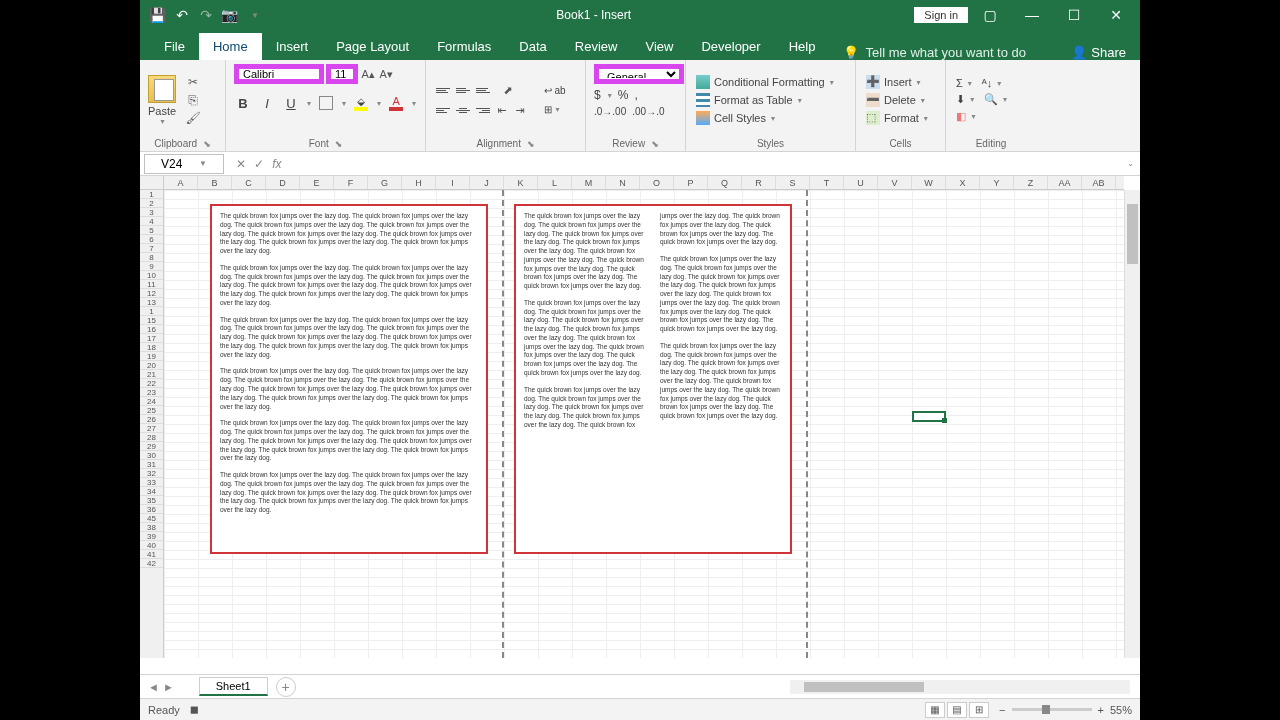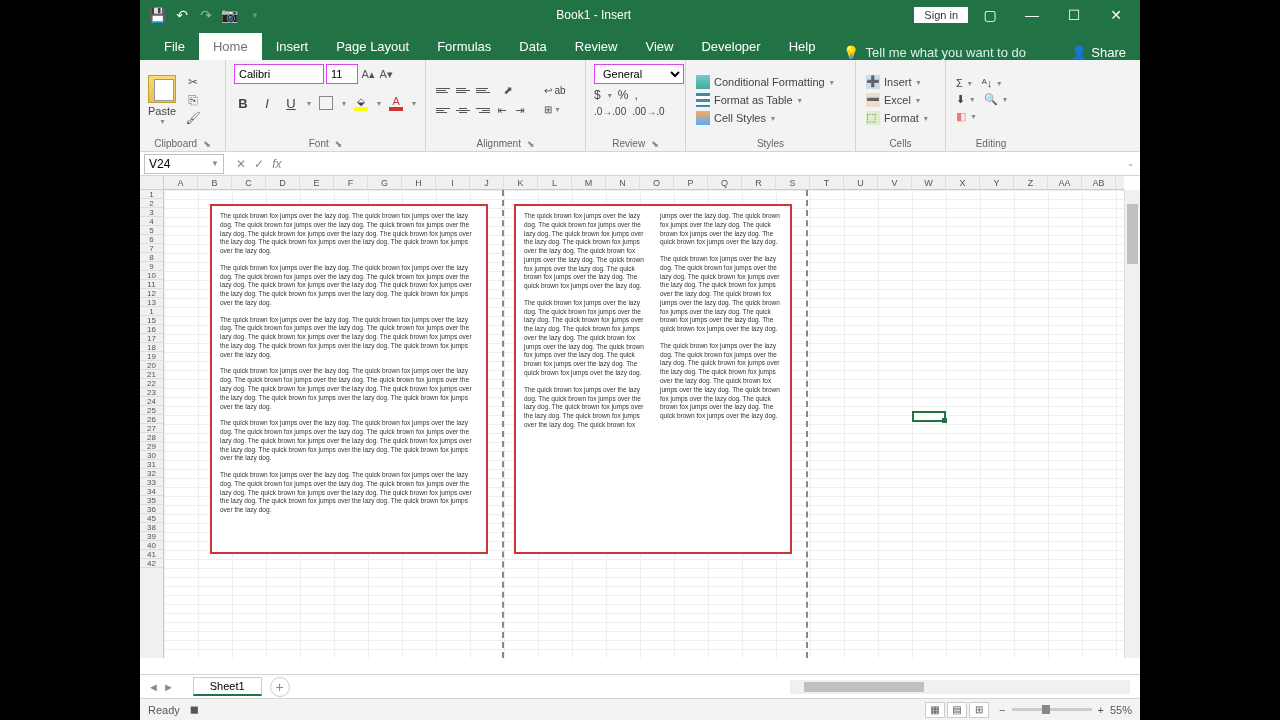--- a/index.html
+++ b/index.html
@@ -7,35 +7,35 @@
 .app{position:absolute;left:140px;top:0;width:1000px;height:720px;background:#fff;display:flex;flex-direction:column}
 .titlebar{height:30px;background:#217346;display:flex;align-items:center;color:#fff;font-size:12px}
 .qat{display:flex;align-items:center;gap:8px;padding:0 10px}
 .qat-icon{width:16px;height:16px;display:flex;align-items:center;justify-content:center;font-size:14px;color:#fff}
 .win-title{flex:1;text-align:center;font-size:12px}
 .win-right{display:flex;align-items:center;gap:2px;padding-right:4px}
 .signin{background:#fff;color:#333;padding:2px 10px;font-size:11px;border:none}
 .win-btn{width:40px;height:30px;display:flex;align-items:center;justify-content:center;color:#fff;font-size:14px}
 .tabs{height:30px;background:#217346;display:flex;align-items:flex-end;padding-left:10px}
 .tab{padding:6px 14px;color:#fff;font-size:13px;cursor:pointer}
-.tab.active{background:#fff;color:#737373}
+.tab.active{background:#fff;color:#0c4a6e}
 .tell-me{flex:1;display:flex;align-items:center;color:#e0f0e8;font-size:13px;gap:6px;padding-left:14px}
 .share{color:#fff;font-size:13px;padding:0 14px;display:flex;align-items:center;gap:4px}
 .ribbon{height:92px;background:#f3f3f3;border-bottom:1px solid #d4d4d4;display:flex}
 .group{border-right:1px solid #d4d4d4;padding:4px 8px 2px;display:flex;flex-direction:column}
 .group-body{flex:1;display:flex;align-items:center;gap:4px}
 .group-label{font-size:10px;color:#666;text-align:center;padding-top:2px;display:flex;justify-content:center;align-items:center;gap:6px}
 .dlg{font-size:9px;color:#888}
 .paste{display:flex;flex-direction:column;align-items:center;font-size:11px;color:#444}
 .paste-icon{width:28px;height:28px;background:linear-gradient(#f9d978,#e8c050);border:1px solid #c0a030;position:relative;margin-bottom:2px}
 .paste-icon::after{content:"";position:absolute;top:3px;left:5px;width:18px;height:20px;background:#fff;border:1px solid #999}
 .clip-side{display:flex;flex-direction:column;gap:4px;margin-left:4px}
 .mini{width:18px;height:14px;font-size:12px;color:#555;display:flex;align-items:center;justify-content:center}
 .font-top{display:flex;align-items:center;gap:2px;margin-bottom:6px}
-.sel{background:#fff;border:1px solid #d946ef;font-size:11px;padding:1px 4px;height:20px}
+.sel{background:#fff;border:5px solid #d946ef;font-size:11px;padding:1px 4px;height:20px}
 .font-name{width:90px}
 .font-size{width:32px}
 .ab{width:16px;height:16px;font-size:11px;color:#555;display:flex;align-items:center;justify-content:center}
 .font-bot{display:flex;align-items:center;gap:6px}
 .bb{width:18px;height:18px;font-size:13px;display:flex;align-items:center;justify-content:center;color:#444}
 .underline{text-decoration:underline}
 .border-btn{border:1px solid #888;width:14px;height:14px}
 .fill-sw{width:14px;height:4px;background:#ffff00}
 .font-sw{width:14px;height:4px;background:#d13438}
 .align-grid{display:flex;flex-direction:column;gap:4px}
@@ -43,42 +43,42 @@
 .al{width:18px;height:16px;display:flex;flex-direction:column;gap:1px;justify-content:center;padding:2px}
 .al span{height:1px;background:#555}
 .wrap-btn{font-size:10px;color:#444;display:flex;align-items:center;gap:2px;padding:1px 3px;border:1px solid transparent}
 .num-sel{width:90px}
 .num-row{display:flex;gap:6px;align-items:center;font-size:12px;color:#444}
 .styles-col{display:flex;flex-direction:column;gap:2px;font-size:11px;color:#444}
 .st-item{display:flex;align-items:center;gap:4px;padding:1px 2px}
 .st-icon{width:14px;height:14px}
 .cells-col,.edit-col{display:flex;flex-direction:column;gap:2px;font-size:11px;color:#444}
 .fxbar{height:24px;background:#fff;border-bottom:1px solid #d4d4d4;display:flex;align-items:center;font-size:12px}
-.namebox{width:80px;border:1px solid #c0c0c0;margin:3px 4px;padding:1px 4px;height:20px;background:#fff;display:flex;align-items:center;justify-content:space-between}
+.namebox{width:80px;border:1px solid #c0c0c0;margin:3px 4px;padding:1px 16px;height:20px;background:#fff;display:flex;align-items:center;justify-content:space-between}
 .fx-btns{display:flex;gap:8px;padding:0 8px;color:#888}
 .fx-input{flex:1;border:none;height:20px;padding:0 4px}
 .grid-area{flex:1;position:relative;background:#fff;overflow:hidden}
 .col-headers{position:absolute;top:0;left:24px;right:16px;height:14px;background:#f0f0f0;border-bottom:1px solid #ccc;display:flex;font-size:9px;color:#555}
 .ch{border-right:1px solid #ddd;text-align:center;line-height:14px}
 .row-headers{position:absolute;top:14px;left:0;width:24px;bottom:16px;background:#f0f0f0;border-right:1px solid #ccc;font-size:8px;color:#555}
 .rh{height:9px;border-bottom:1px solid #ddd;text-align:center;line-height:9px}
 .corner{position:absolute;top:0;left:0;width:24px;height:14px;background:#f0f0f0;border-right:1px solid #ccc;border-bottom:1px solid #ccc}
 .cells{position:absolute;top:14px;left:24px;right:16px;bottom:16px;background:#fff}
 .gridlines{position:absolute;inset:0;background-image:linear-gradient(#eee 1px,transparent 1px),linear-gradient(90deg,#eee 1px,transparent 1px);background-size:34px 9px}
 .pagebreak{position:absolute;top:0;bottom:0;border-left:2px dashed #888}
 .textbox{position:absolute;border:2px solid #d13438;padding:6px 8px;font-size:6.5px;line-height:1.35;color:#333;background:#fff}
 .textbox.cols{column-count:2;column-gap:14px}
 .textbox p{margin-bottom:8px}
 .active-cell{position:absolute;border:2px solid #217346;background:#fff}
 .active-cell::after{content:"";position:absolute;right:-3px;bottom:-3px;width:5px;height:5px;background:#217346}
 .vscroll{position:absolute;top:14px;right:0;width:16px;bottom:16px;background:#f0f0f0;border-left:1px solid #ddd}
 .vthumb{position:absolute;top:14px;left:2px;right:2px;height:60px;background:#c0c0c0}
 .sheet-tabs{height:24px;background:#fff;border-top:1px solid #d4d4d4;display:flex;align-items:center;font-size:11px}
 .st-nav{display:flex;gap:4px;padding:0 8px;color:#888}
-.sheet-tab{border:1px solid #ccc;border-bottom:2px solid #217346;padding:2px 16px;background:#fff;margin-left:11px}
+.sheet-tab{border:1px solid #ccc;border-bottom:2px solid #217346;padding:2px 16px;background:#fff;margin-left:17px}
 .add-sheet{width:20px;height:20px;border:1px solid #ccc;border-radius:50%;display:flex;align-items:center;justify-content:center;margin-left:8px;color:#888;font-size:14px}
 .hscroll{flex:1;margin:0 10px;height:14px;background:#f0f0f0;position:relative;max-width:340px;margin-left:auto}
 .hthumb{position:absolute;left:14px;top:2px;bottom:2px;width:120px;background:#c0c0c0}
 .status{height:22px;background:#f3f3f3;border-top:1px solid #d4d4d4;display:flex;align-items:center;font-size:11px;color:#555;padding:0 8px}
 .status-right{margin-left:auto;display:flex;align-items:center;gap:10px}
 .view-btns{display:flex;gap:2px}
 .vb{width:20px;height:16px;border:1px solid #ccc;background:#fff;font-size:10px;display:flex;align-items:center;justify-content:center}
 .zoom{display:flex;align-items:center;gap:6px}
 .zoom-track{width:80px;height:3px;background:#ccc;position:relative}
 .zoom-thumb{position:absolute;top:-3px;width:8px;height:9px;background:#888;left:30px}
@@ -287,21 +287,21 @@
     <div class="group" style="width:90px">
       <div class="group-body">
         <div class="cells-col">
           <div class="st-item">
               <span class="st-icon" style="background:#cde">➕</span>
               <span>Insert</span>
               <span class="dd">▾</span>
             </div>
           <div class="st-item">
               <span class="st-icon" style="background:#edc">➖</span>
-              <span>Excel</span>
+              <span>Delete</span>
               <span class="dd">▾</span>
             </div>
           <div class="st-item">
               <span class="st-icon" style="background:#dec">⬚</span>
               <span>Format</span>
               <span class="dd">▾</span>
             </div>
         </div>
       </div>
       <div class="group-label">

